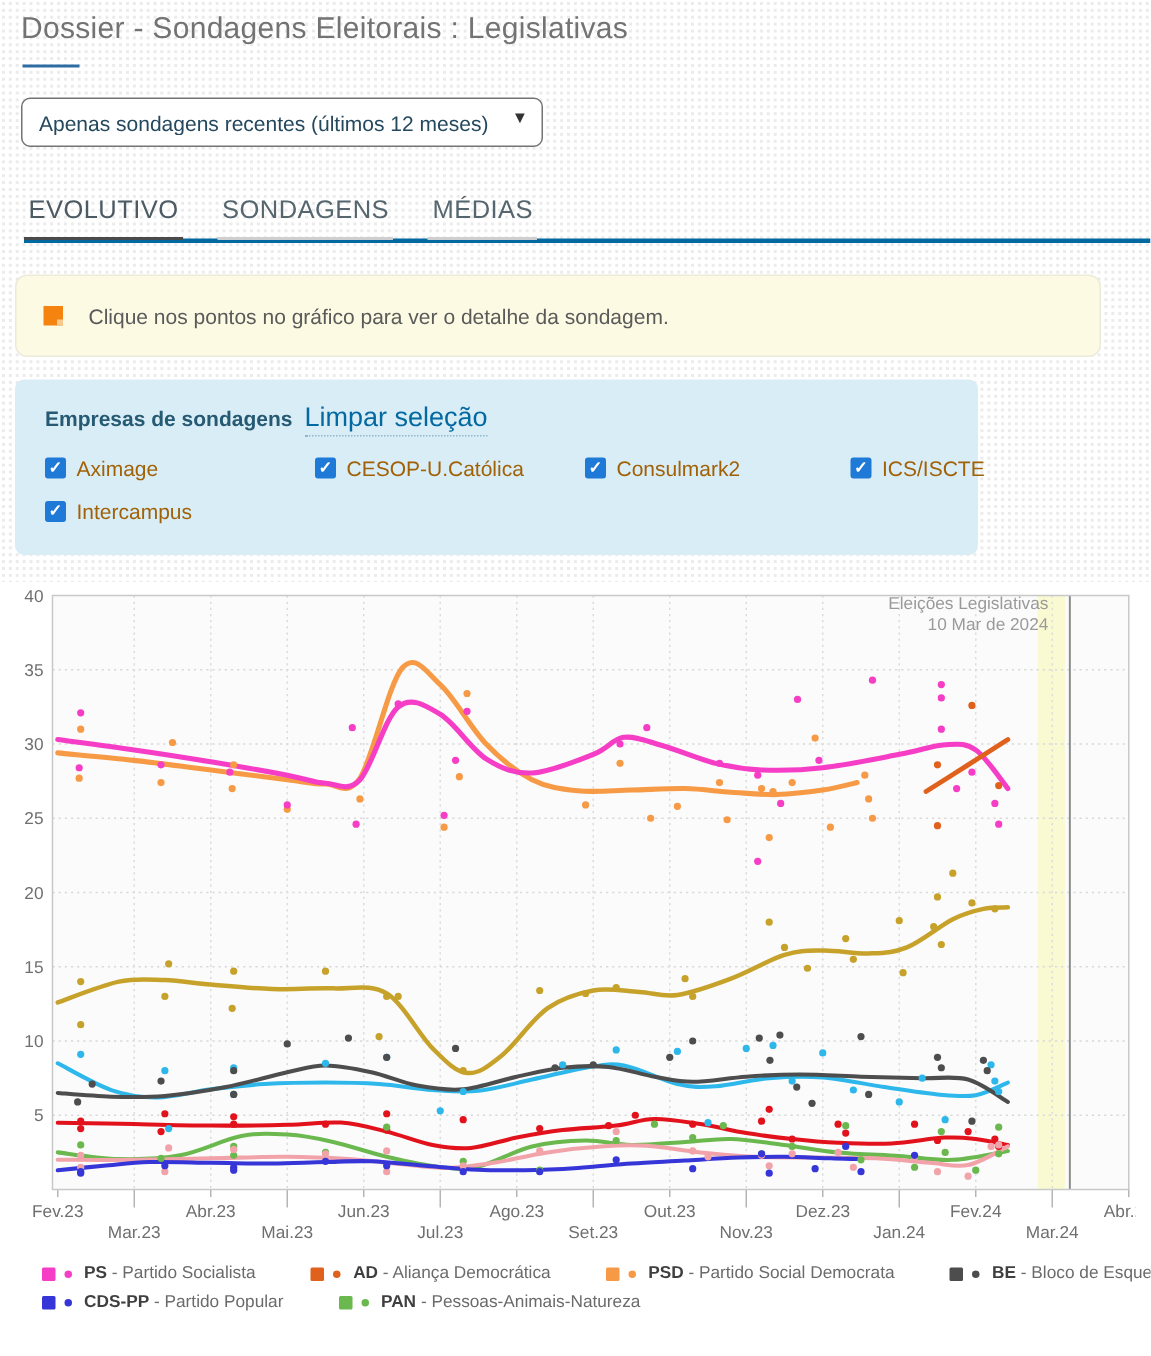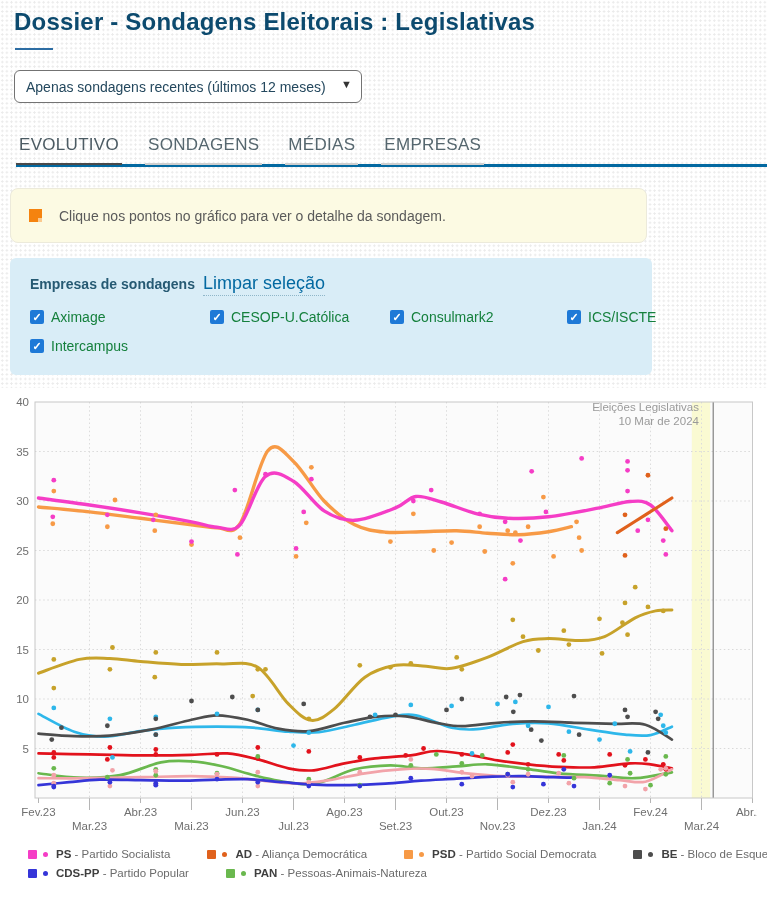--- a/index.html
+++ b/index.html
@@ -10,22 +10,22 @@
     background:#ffffff; position:relative;
   }
   .dots-bg {
     position:absolute; top:0; left:0; width:767px; height:388px;
     background-image: radial-gradient(#ebebeb 1.1px, transparent 1.3px);
     background-size:4.6px 4.6px; z-index:0;
   }
   .content { position:relative; z-index:1; }
 
   .page-title {
-    margin:8px 0 0 14px; font-size:24px; font-weight:700;
-    color:#0c4a6e; letter-spacing:0.2px;
+    margin:8px 0 0 14px; font-size:20px; font-weight:400;
+    color:#737373; letter-spacing:0.2px;
   }
   .title-underline { width:38px; height:2px; background:#2d6da3; margin:12px 0 0 15px; }
 
   .select-wrap { position:relative; width:348px; margin:20px 0 0 14px; }
   .select-wrap select {
     width:100%; height:33px; font-family:"Liberation Sans",sans-serif;
     font-size:14px; color:#24485e; background:#fff;
     border:1px solid #737373; border-radius:6px; padding:0 28px 0 11px;
     appearance:none; -webkit-appearance:none;
   }
@@ -38,21 +38,21 @@
     display:flex; margin:32px 0 0 16px; border-bottom:3px solid #0369a1;
   }
   .tab {
     font-size:17px; color:#55666e; padding:0 3px 8px 3px; margin-right:23px;
     margin-bottom:-1px; border-bottom:2px solid #cfcfcf; cursor:pointer;
     letter-spacing:0.3px; white-space:nowrap;
   }
   .tab.active { border-bottom-color:#4a4a4a; color:#4c5b63; }
 
   .note-box {
-    margin:21px 0 0 10px; width:637px; height:55px;
+    margin:21px 0 0 10px; width:724px; height:55px;
     background:#fcfaе3; background:#fcfae3; border:1px solid #eceadb; border-radius:8px;
     display:flex; align-items:center; padding:0 18px;
   }
   .note-icon { width:13px; height:13px; background:#f5830f; position:relative; flex:0 0 13px; }
   .note-icon:after {
     content:""; position:absolute; right:0; bottom:0; width:4px; height:4px;
     background:#fbc98e;
   }
   .note-text { margin-left:17px; font-size:14px; color:#5a5a5a; }
 
@@ -69,21 +69,21 @@
   .checks {
     margin-top:13px; display:grid; grid-template-columns:180px 180px 177px 1fr;
     row-gap:13px;
   }
   .check-item { display:flex; align-items:center; cursor:pointer; }
   .checkbox {
     width:14px; height:14px; background:#1e79d7; border-radius:2px;
     color:#fff; font-size:11px; line-height:14px; text-align:center; font-weight:bold;
     flex:0 0 14px;
   }
-  .check-label { margin-left:7px; font-size:14px; color:#15803d; }
+  .check-label { margin-left:7px; font-size:14px; color:#a16207; }
 
   .chart-wrap { margin:16px 0 0 10px; width:747px; }
   svg { display:block; overflow:hidden; }
 
   .legend { margin:5px 4px 0 28px; font-size:11.5px; }
   .legend-row { display:flex; margin-bottom:7px; }
   .legend-item { display:flex; align-items:center; margin-right:37px; cursor:pointer; white-space:nowrap; }
   .lg-swatch { width:9px; height:9px; border-radius:1px; }
   .lg-dot { width:5px; height:5px; border-radius:50%; margin-left:6px; }
   .lg-text { margin-left:8px; color:#6b6b6b; }
@@ -100,21 +100,20 @@
 
   <div class="select-wrap">
     <select id="poll-select"><option>Apenas sondagens recentes (últimos 12 meses)</option></select>
     <span class="chev">▼</span>
   </div>
 
   <div class="tabs" id="tabs">
       <div class="tab active">EVOLUTIVO</div>
       <div class="tab">SONDAGENS</div>
       <div class="tab">MÉDIAS</div>
-      <div class="tab">EMPRESAS</div>
     </div>
 
   <div class="note-box">
     <span class="note-icon"></span>
     <span class="note-text">Clique nos pontos no gráfico para ver o detalhe da sondagem.</span>
   </div>
 
   <div class="filter-panel">
     <div class="filter-head">
       <span class="filter-title">Empresas de sondagens</span>

